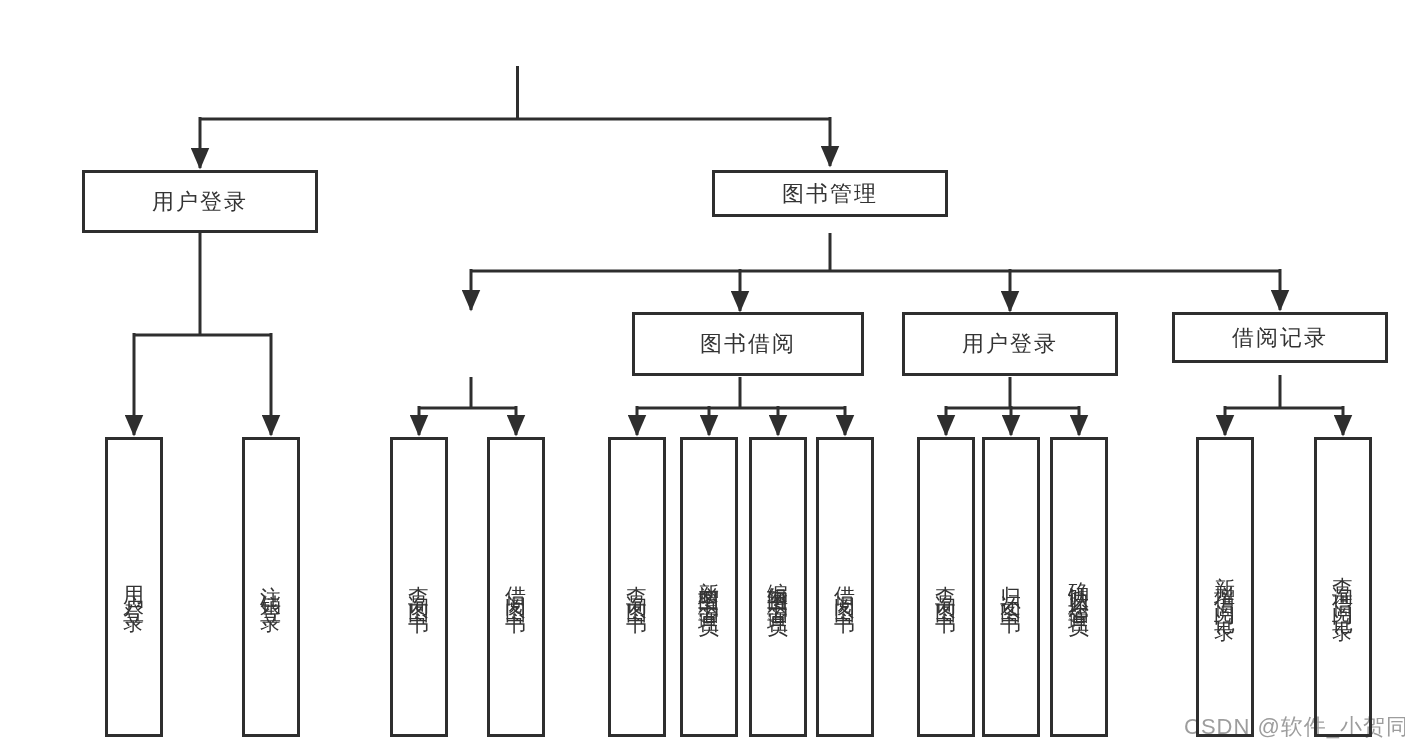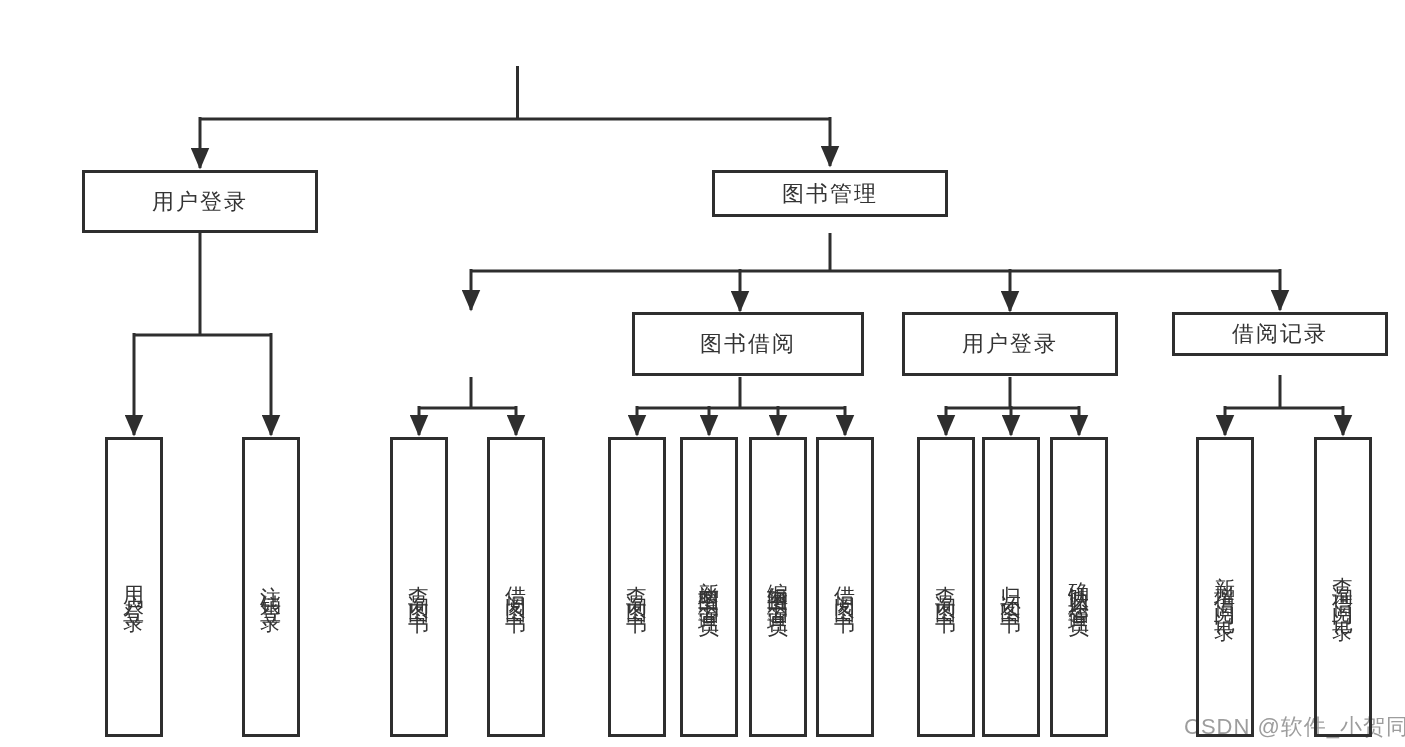--- a/index.html
+++ b/index.html
@@ -93,21 +93,21 @@
   <div class="hbox" style="left:712px;top:170px;width:236px;height:47px">
     <span>图书管理</span>
   </div>
 
   <div class="hbox" style="left:632px;top:312px;width:232px;height:64px">
     <span>图书借阅</span>
   </div>
   <div class="hbox" style="left:902px;top:312px;width:216px;height:64px">
     <span>用户登录</span>
   </div>
-  <div class="hbox" style="left:1172px;top:312px;width:216px;height:44px">
+  <div class="hbox" style="left:1172px;top:312px;width:216px;height:51px">
     <span>借阅记录</span>
   </div>
 
   <div class="vbox" style="left:105px;top:437px;width:58px;height:300px">
     <span>用户登录</span>
   </div>
   <div class="vbox" style="left:242px;top:437px;width:58px;height:300px">
     <span>注销登录</span>
   </div>
 

